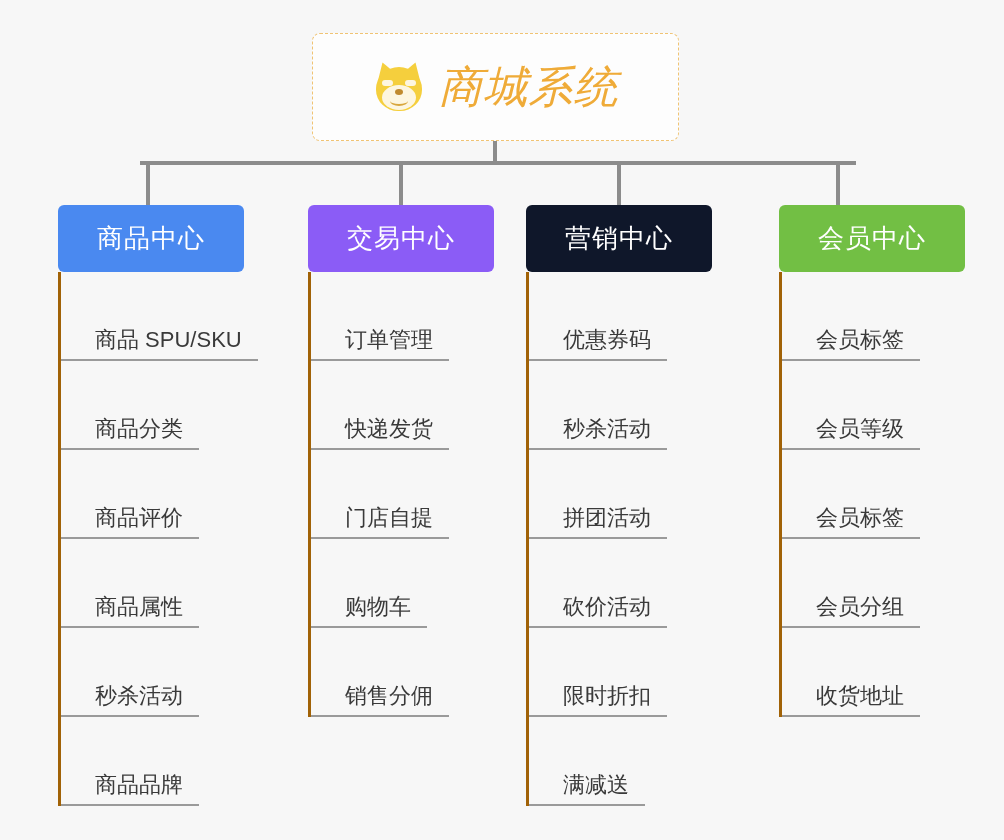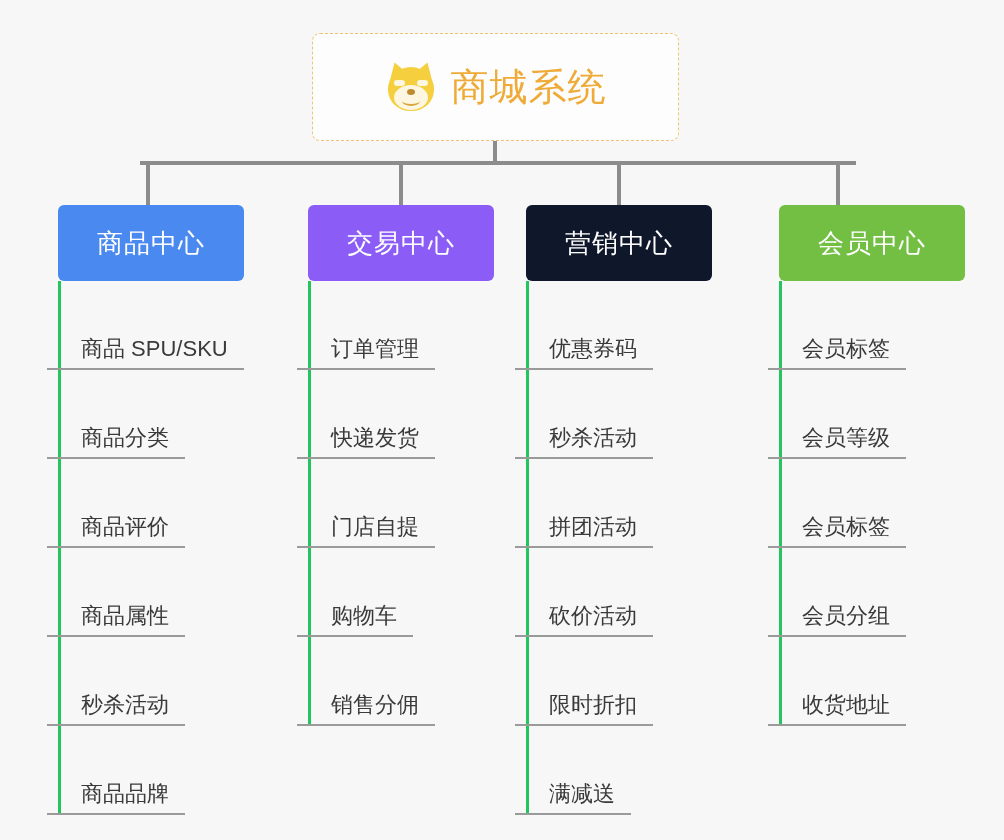--- a/index.html
+++ b/index.html
@@ -30,25 +30,26 @@
     box-sizing: border-box;
     background: #fdfdfd;
     border: 1px dashed #f0c373;
     border-radius: 8px;
     display: flex;
     align-items: center;
     justify-content: center;
     gap: 14px;
   }
   .root-title {
-    font-size: 38px;
+    font-size: 44px;
     color: #efab38;
     letter-spacing: 1px;
     line-height: 1;
     white-space: nowrap;
+    font-style: italic;
   }
 
   
   .shiba {
     position: relative;
     width: 52px;
     height: 52px;
     flex: 0 0 52px;
   }
   .shiba .ear {
@@ -115,34 +116,35 @@
     top: 161px; width: 4px; height: 44px;
   }
 
   
   .column {
     position: absolute;
     top: 205px;
     width: 186px;
   }
   .col-header {
-    height: 76px;
+    height: 67px;
     border-radius: 6px;
     display: flex;
     align-items: center;
     justify-content: center;
     color: #ffffff;
     font-size: 26px;
     letter-spacing: 1px;
     box-sizing: border-box;
   }
   .col-body {
     position: relative;
     margin-top: 0;
-    border-left: 3px solid #22c55e;
+    padding-left: 14px;
+    border-left: 3px solid #a16207;
     box-sizing: border-box;
   }
   .leaf {
     height: 89px;
     display: flex;
     align-items: flex-end;
     box-sizing: border-box;
   }
   .leaf-label {
     display: inline-block;

